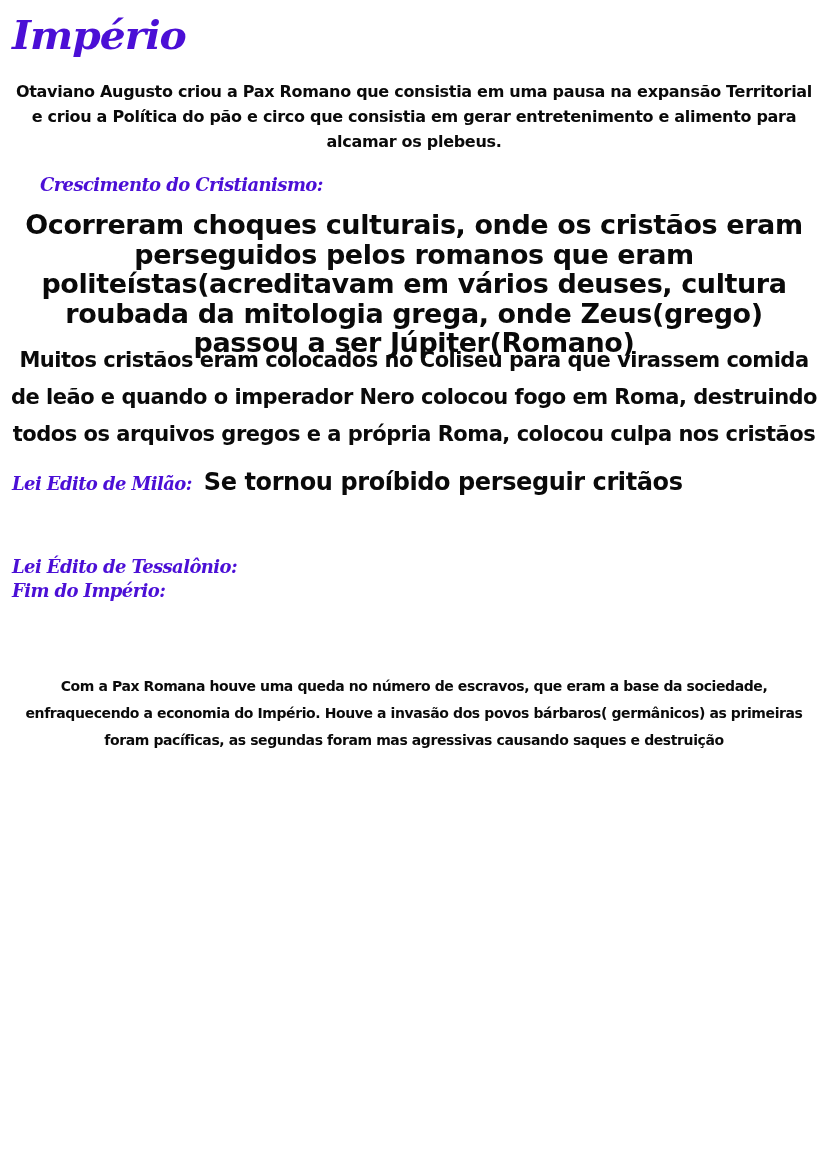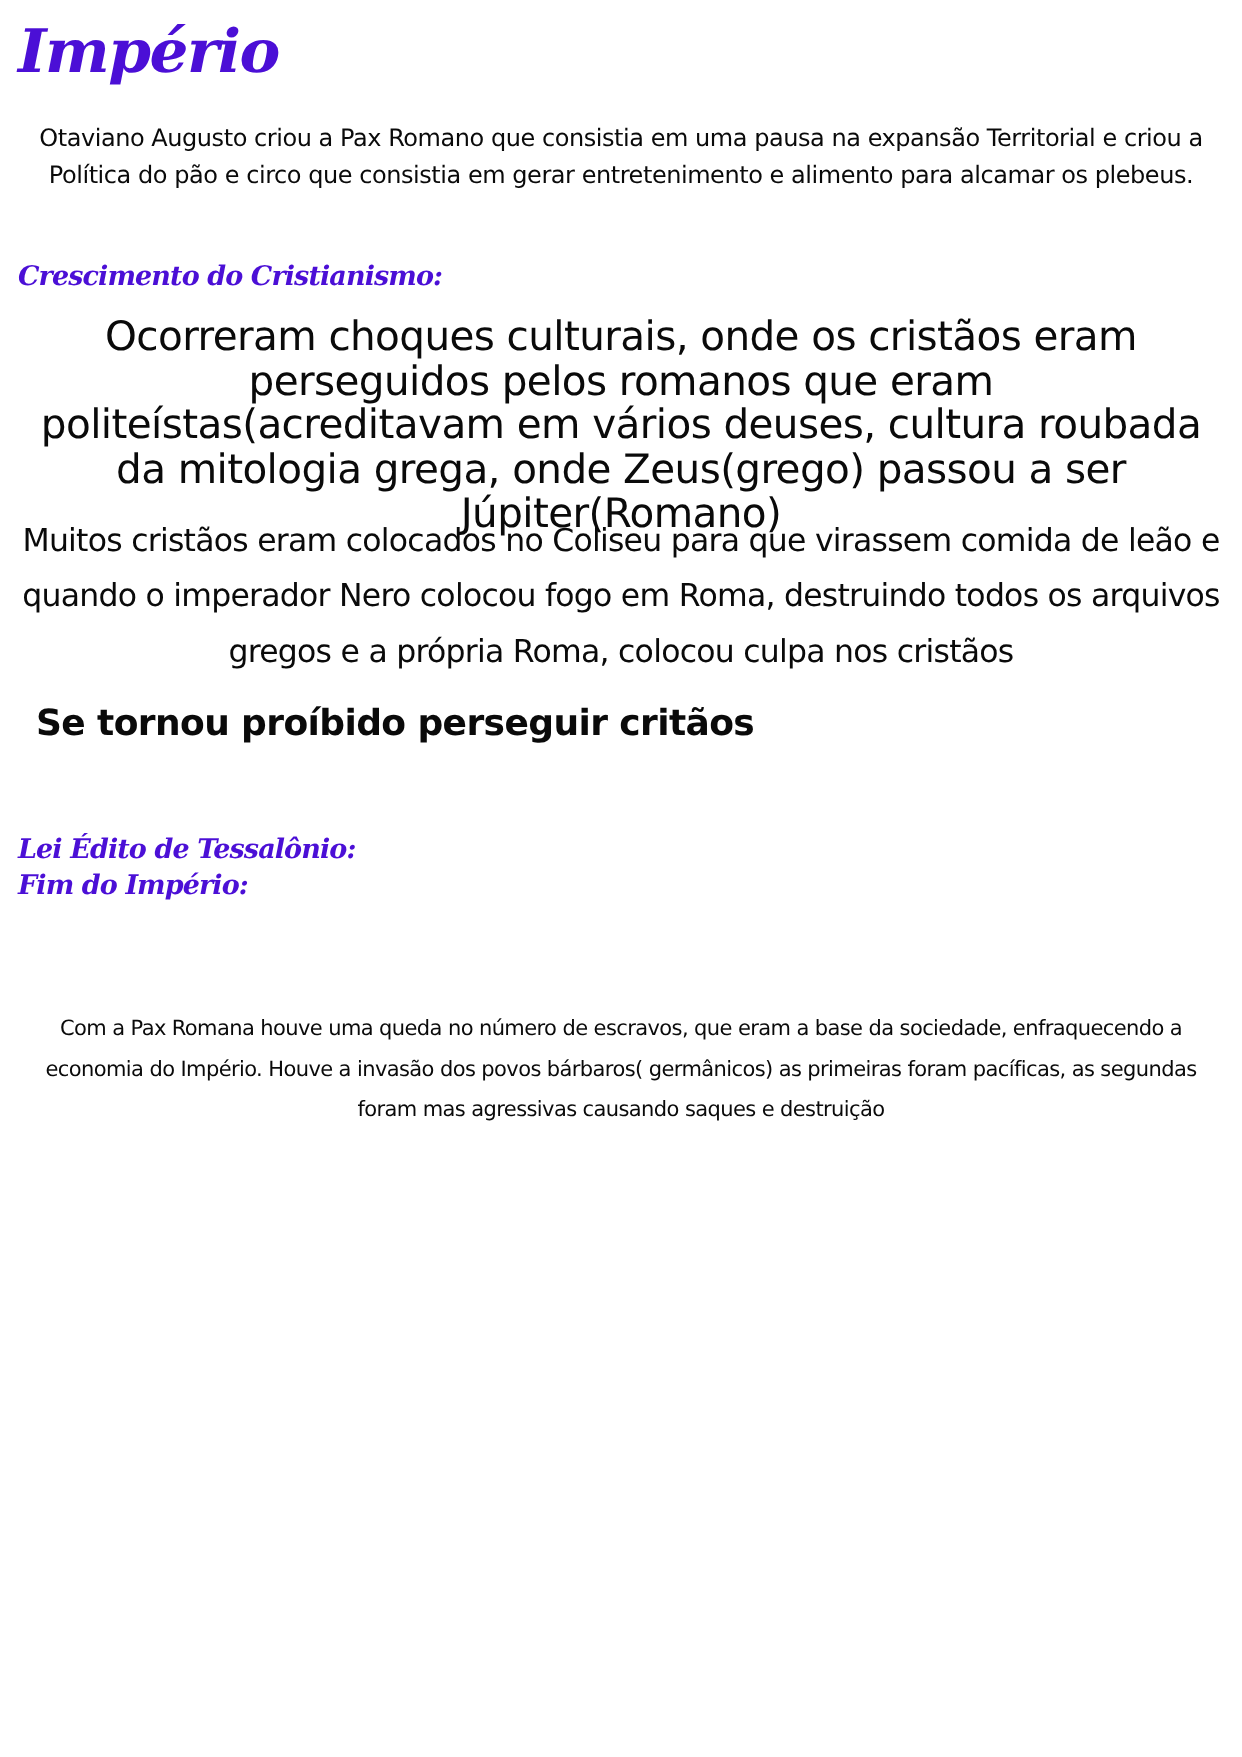--- a/index.html
+++ b/index.html
@@ -28,42 +28,42 @@
       margin: 0;
       line-height: 54px;
       transform: scaleX(1.02);
       transform-origin: left center;
     }
     .para {
       position: absolute;
       left: 10px;
       width: 808px;
       text-align: center;
-      font-weight: normal;
+      font-weight: bold;
       margin: 0;
     }
     .p-intro {
       top: 79px;
       font-size: 16px;
       line-height: 25px;
       letter-spacing: -0.3px;
     }
     .section-heading {
       position: absolute;
       left: 12px;
       font-family: "DejaVu Serif", serif;
       font-weight: bold;
       font-style: italic;
       font-size: 18px;
       color: #4b0fd6;
       margin: 0;
       letter-spacing: -0.6px;
       white-space: nowrap;
     }
-    .h-cristianismo { top: 172px; line-height: 26px; }
+    .h-cristianismo { top: 172px; line-height: 26px; margin-left: 28px; }
     .p-choques {
       top: 210px;
       font-size: 27px;
       line-height: 29.5px;
       letter-spacing: -0.4px;
       left: 20px;
       width: 788px;
     }
     .p-coliseu {
       top: 342px;
@@ -106,20 +106,21 @@
 
 <p class="para p-intro">Otaviano Augusto criou a Pax Romano que consistia em uma pausa na expansão Territorial e criou a Política do pão e circo que consistia em gerar entretenimento e alimento para alcamar os plebeus.</p>
 
 <h2 class="section-heading h-cristianismo">Crescimento do Cristianismo:</h2>
 
 <p class="para p-choques">Ocorreram choques culturais, onde os cristãos eram perseguidos pelos romanos que eram politeístas(acreditavam em vários deuses, cultura roubada da mitologia grega, onde Zeus(grego) passou a ser Júpiter(Romano)</p>
 
 <p class="para p-coliseu">Muitos cristãos eram colocados no Coliseu para que virassem comida de leão e quando o imperador Nero colocou fogo em Roma, destruindo todos os arquivos gregos e a própria Roma, colocou culpa nos cristãos</p>
 
 <div class="inline-row row-milao">
+  <h2 class="section-heading">Lei Edito de Milão:</h2>
   <span class="inline-text">Se tornou proíbido perseguir critãos</span>
 </div>
 
 <div class="inline-row row-tessalonio">
   <h2 class="section-heading">Lei Édito de Tessalônio:</h2>
 </div>
 
 <h2 class="section-heading h-fim">Fim do Império:</h2>
 
 <p class="para p-fim">Com a Pax Romana houve uma queda no número de escravos, que eram a base da sociedade, enfraquecendo a economia do Império. Houve a invasão dos povos bárbaros( germânicos) as primeiras foram pacíficas, as segundas foram mas agressivas causando saques e destruição</p>

